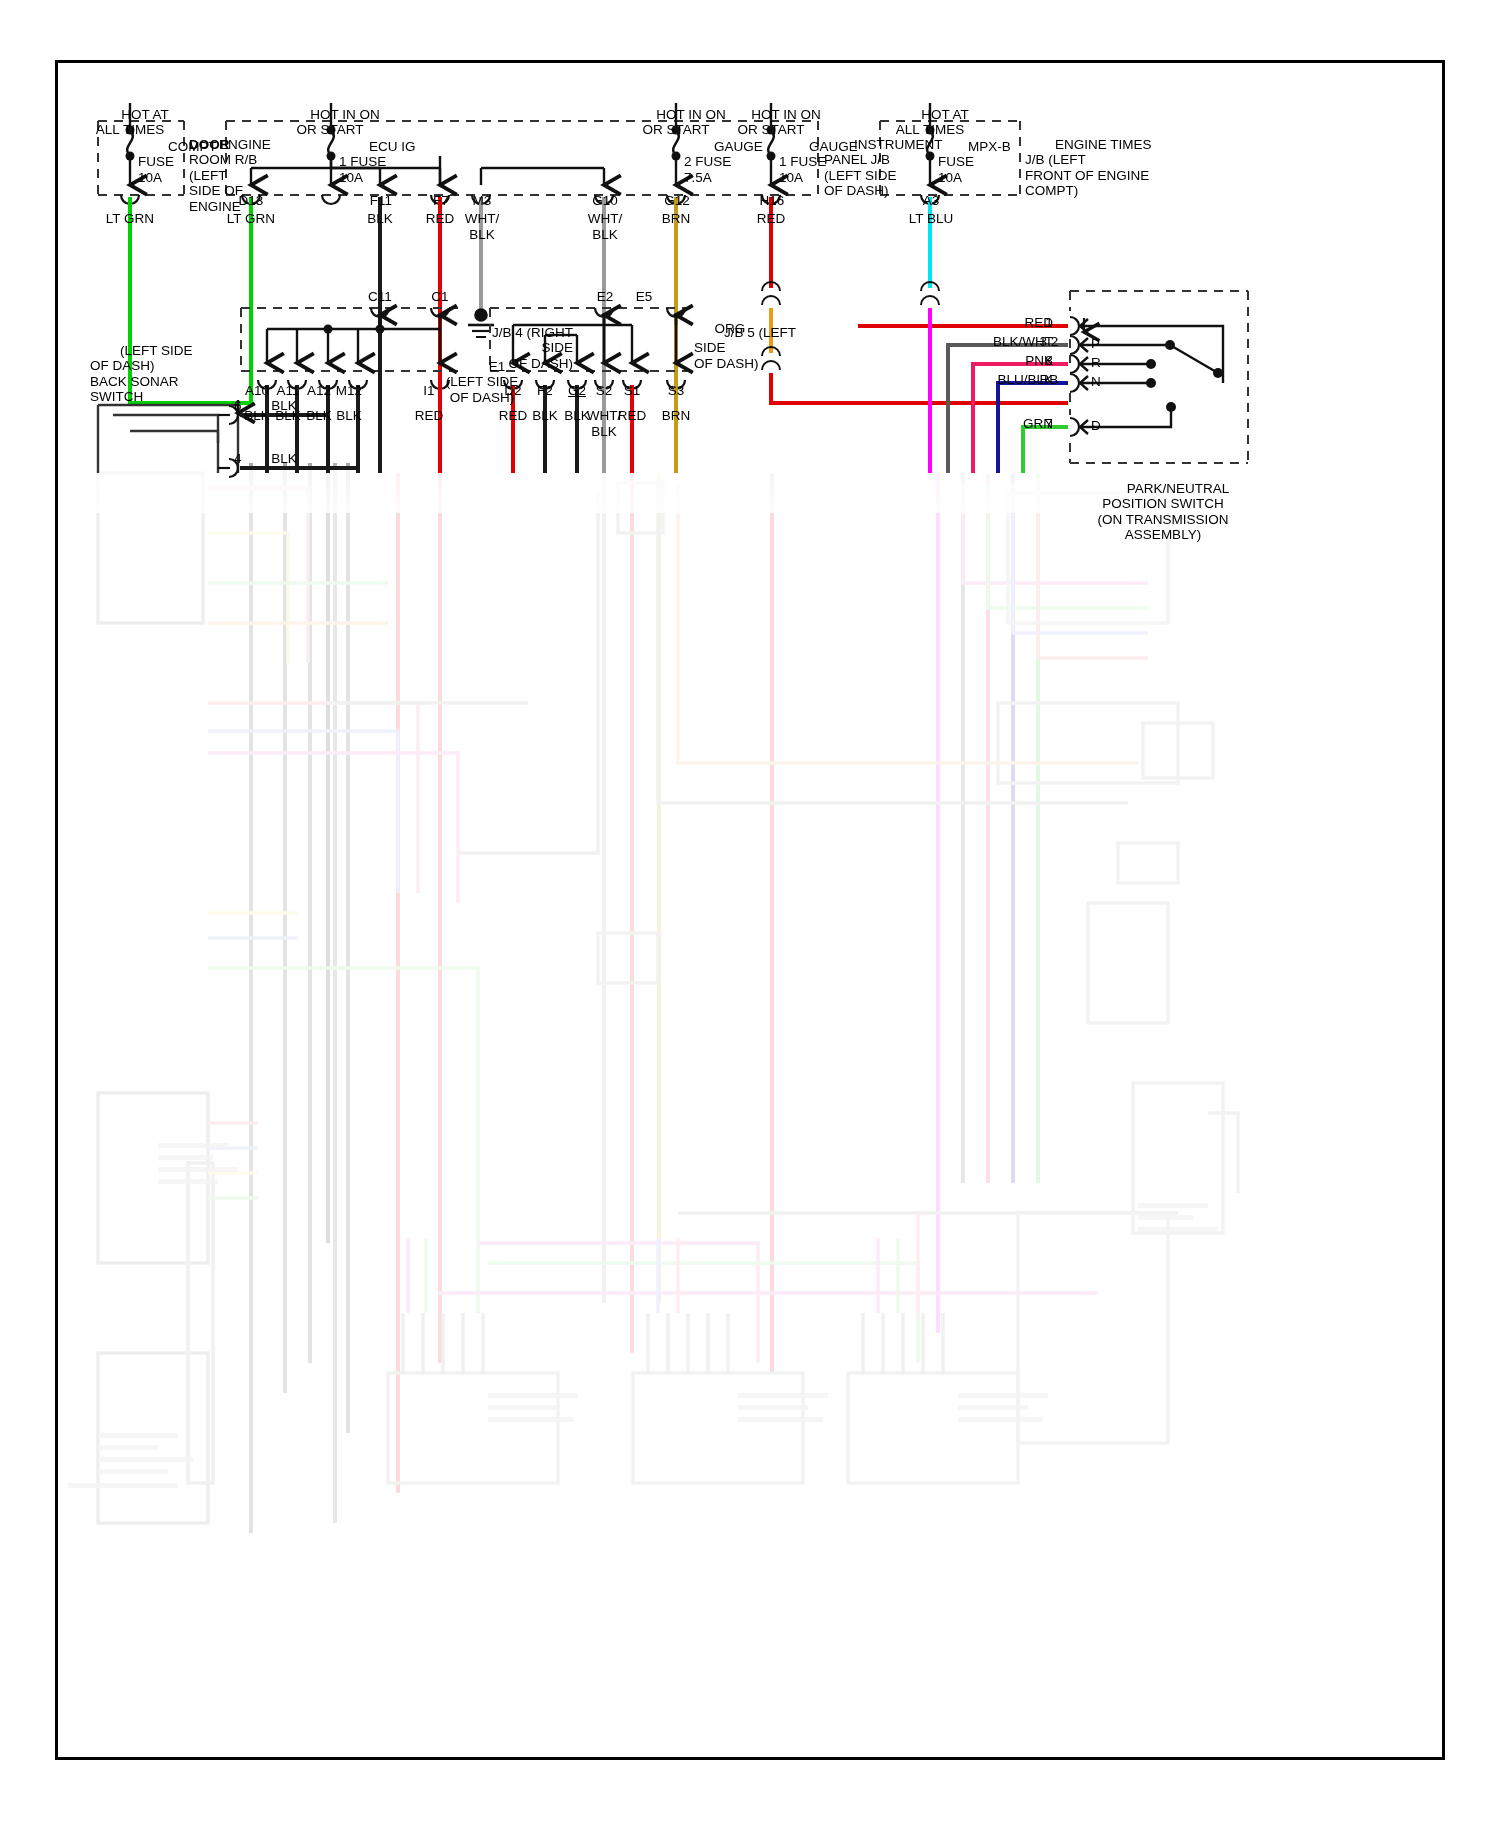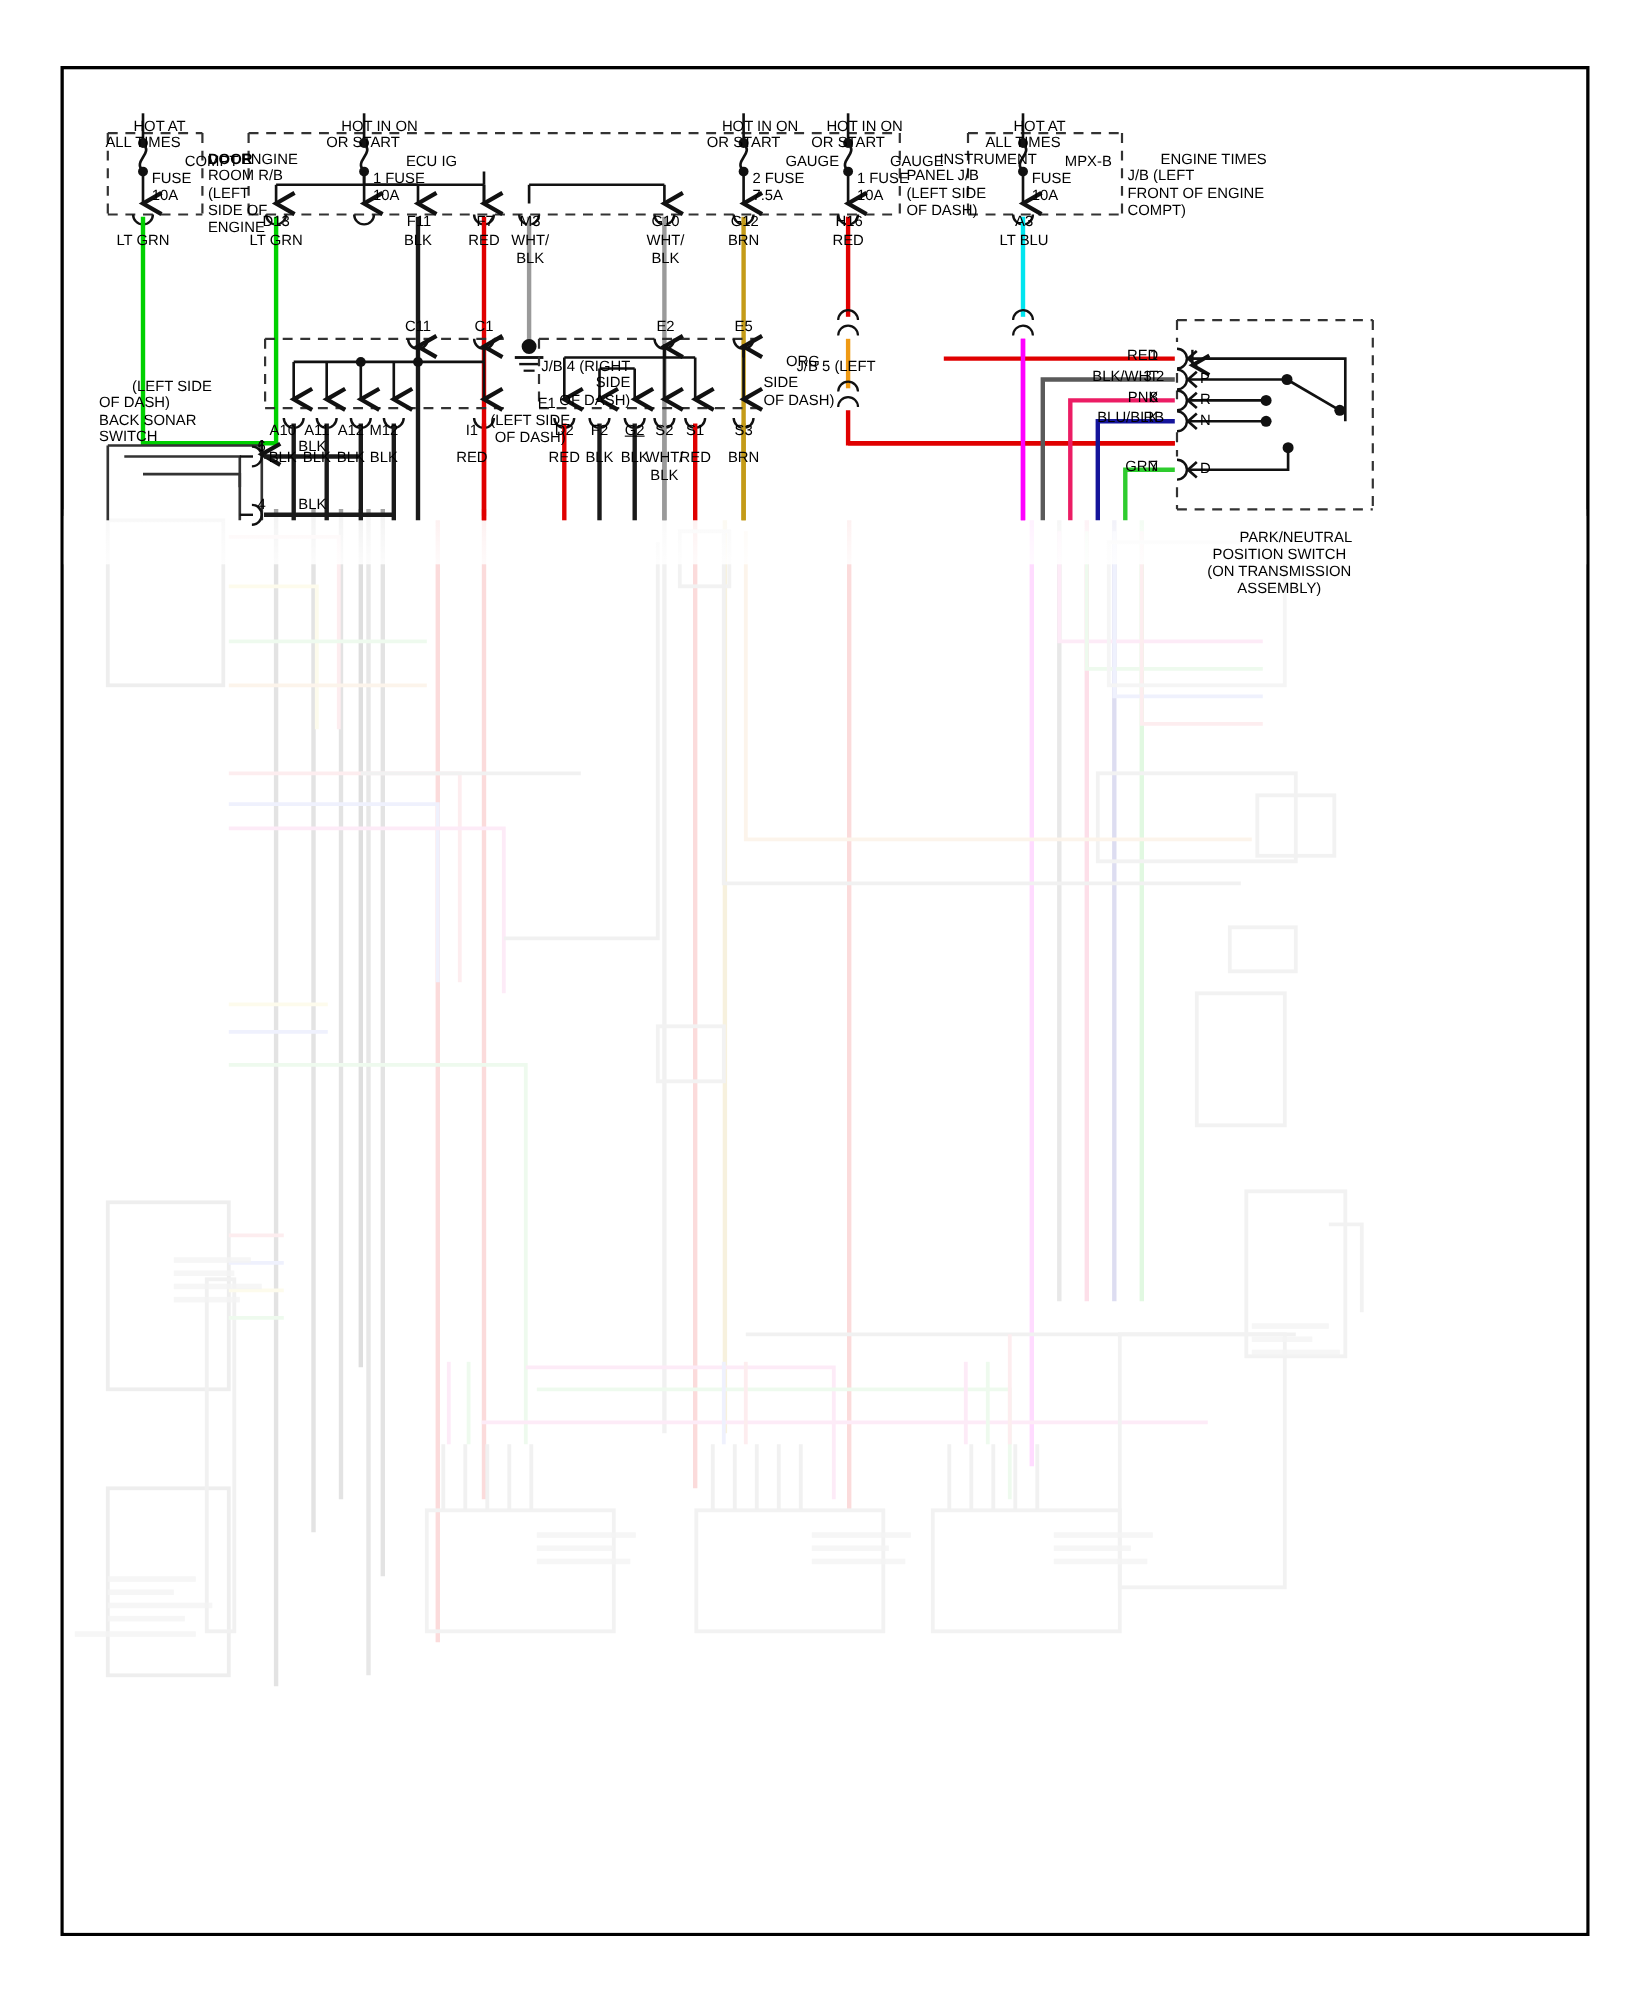--- a/index.html
+++ b/index.html
@@ -497,21 +497,21 @@
       <div class="lbl c" style="left:238px;top:320px;width:46px;"><span>A12</span></div>
       <div class="lbl c" style="left:268px;top:320px;width:46px;"><span>M12</span></div>
       <div class="lbl c" style="left:350px;top:320px;width:42px;"><span>I1</span></div>
       <div class="lbl c" style="left:176px;top:345px;width:46px;"><span>BLK</span></div>
       <div class="lbl c" style="left:207px;top:345px;width:46px;"><span>BLK</span></div>
       <div class="lbl c" style="left:238px;top:345px;width:46px;"><span>BLK</span></div>
       <div class="lbl c" style="left:268px;top:345px;width:46px;"><span>BLK</span></div>
       <div class="lbl c" style="left:348px;top:345px;width:46px;"><span>RED</span></div>
 
       <div class="lbl c" style="left:512px;top:226px;width:70px;"><span>E2</span></div>
-      <div class="lbl c" style="left:586px;top:226px;width:64px;"><span>E5</span></div>
+      <div class="lbl c" style="left:554px;top:226px;width:64px;"><span>E5</span></div>
       <div class="lbl" style="left:636px;top:246px;">
         <span>J/B 5 (LEFT</span><br><span>SIDE</span><br><span>OF DASH)</span>
       </div>
       <div class="lbl c" style="left:432px;top:320px;width:46px;"><span>D2</span></div>
       <div class="lbl c" style="left:464px;top:320px;width:46px;"><span>F2</span></div>
       <div class="lbl c" style="left:496px;top:320px;width:46px;text-decoration:underline;"><span>G2</span></div>
       <div class="lbl c" style="left:523px;top:320px;width:46px;"><span>S2</span></div>
       <div class="lbl c" style="left:551px;top:320px;width:46px;"><span>S1</span></div>
       <div class="lbl c" style="left:595px;top:320px;width:46px;"><span>S3</span></div>
       <div class="lbl c" style="left:430px;top:345px;width:50px;"><span>RED</span></div>

